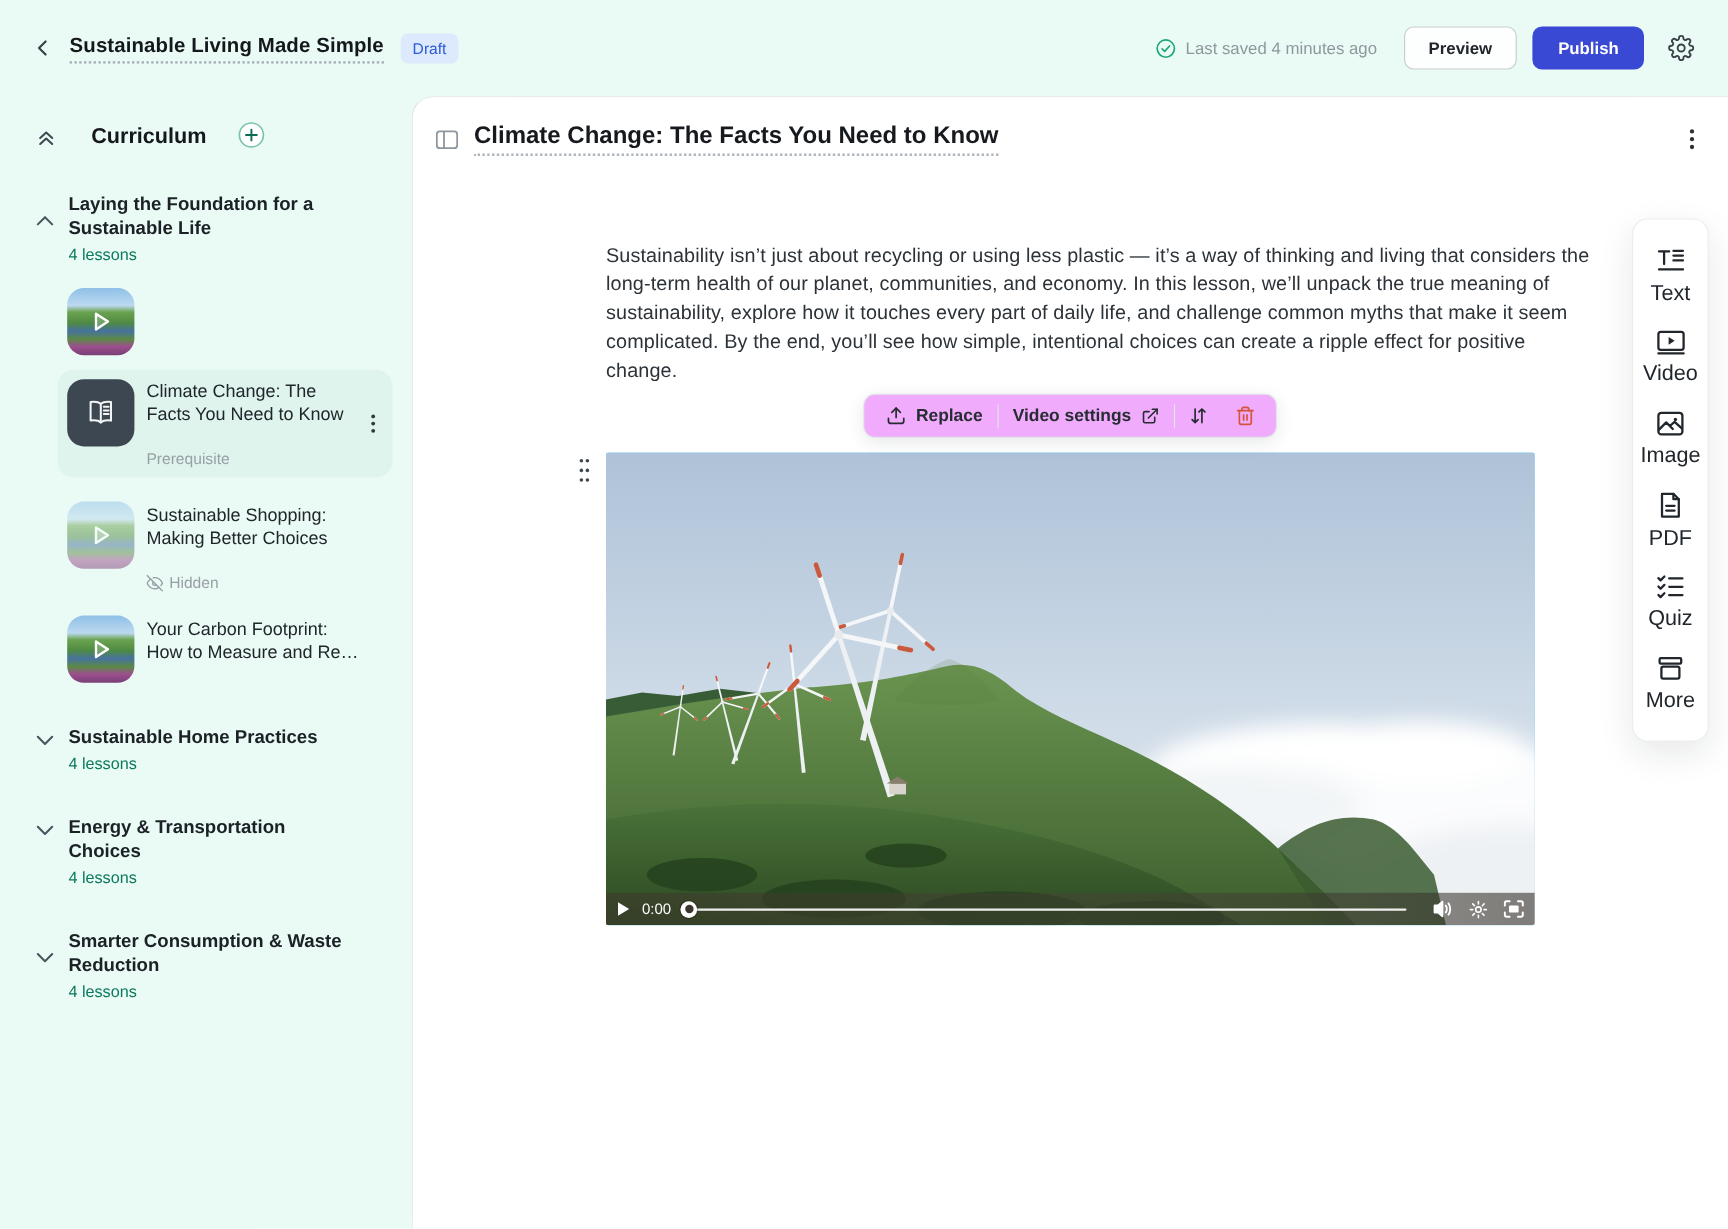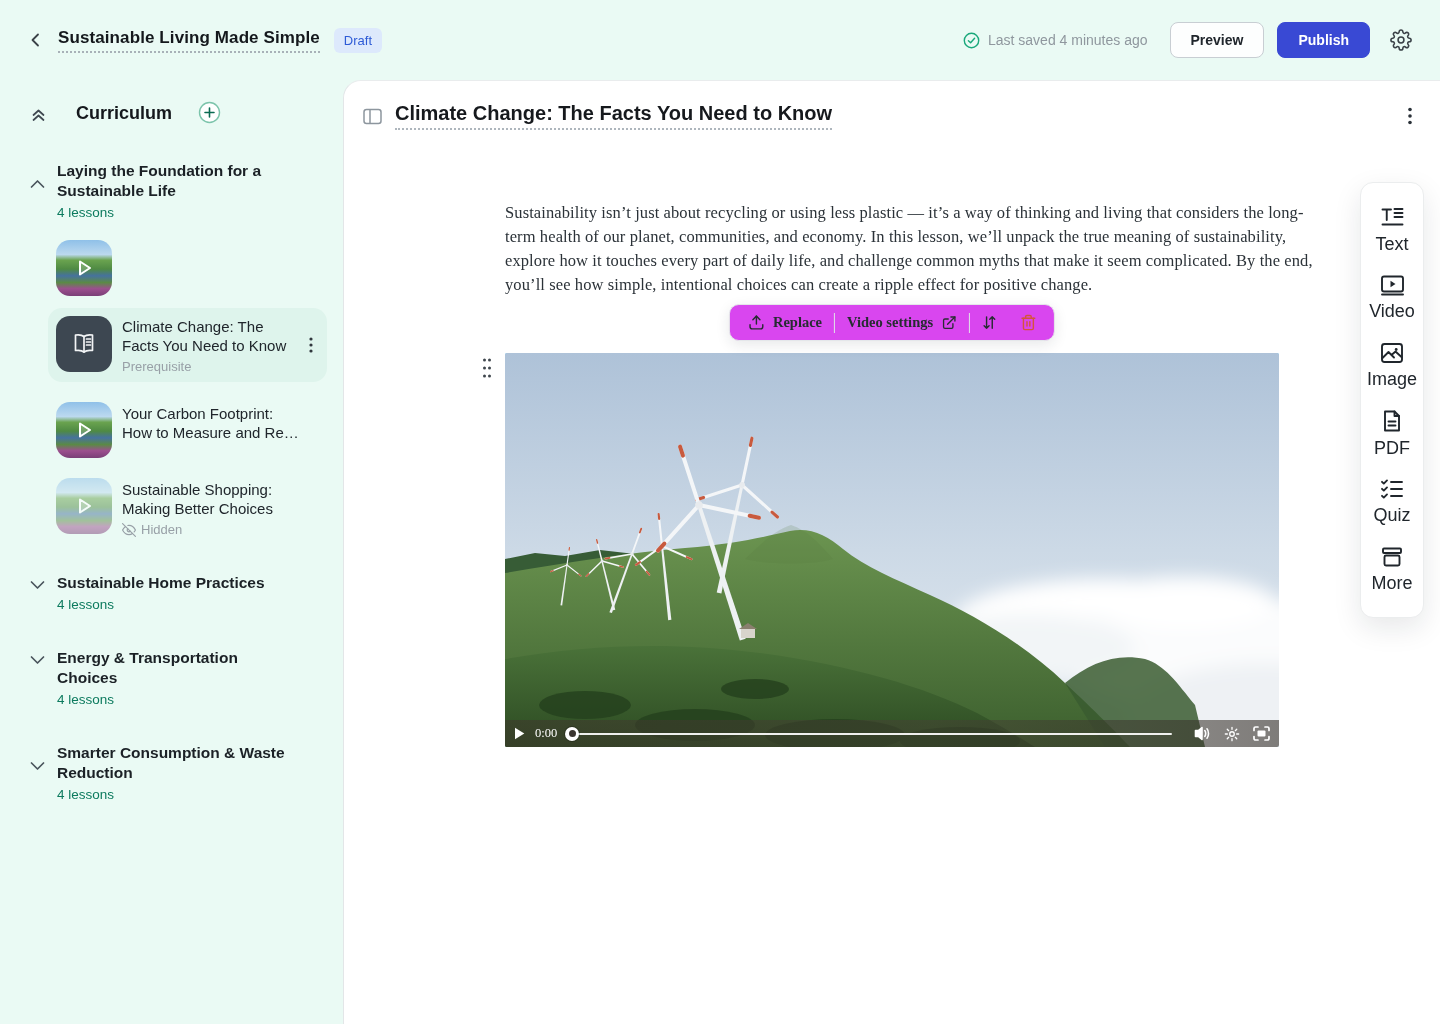--- a/index.html
+++ b/index.html
@@ -59,46 +59,46 @@
   .thumb.dimmed { opacity:.5; }
   .thumb .play-ov { position:absolute; inset:0; display:flex; align-items:center; justify-content:center; }
   .icon-tile {
     width:56px; height:56px; border-radius:14px; flex:0 0 56px;
     background:#3d4751; display:flex; align-items:center; justify-content:center;
   }
   .lesson-text { padding-top:9px; }
   .lesson.selected .lesson-text { padding-top:1px; }
   .lesson:nth-child(3) .lesson-text, .lesson:nth-child(4) .lesson-text { padding-top:2px; }
   .lesson-title { font-size:15px; line-height:19px; color:#20262c; max-width:180px; }
-  .lesson-sub { font-size:13px; color:#98a0a7; margin-top:4px; }
+  .lesson-sub { font-size:13px; color:#98a0a7; margin-top:20px; }
   .lesson-sub.with-icon { display:flex; align-items:center; gap:5px; }
   .kebab-sm { position:absolute; right:10px; top:50%; transform:translateY(-50%); cursor:pointer; padding:4px; }
 
   
   .main {
     position:absolute; top:80px; left:343px; right:0; bottom:0;
     background:#fff; border-top-left-radius:18px;
     border-left:1px solid #e3e6e8; border-top:1px solid #e9eced;
   }
   .main-header { display:flex; align-items:center; padding:21px 24px 0 19px; }
   .panel-toggle { cursor:pointer; display:flex; }
   .lesson-heading {
     margin-left:13px; font-size:20px; font-weight:700; color:#16191d;
     border-bottom:2px dotted #aeb6bd; padding-bottom:3px;
   }
   .header-spacer { flex:1; }
   .kebab-lg { cursor:pointer; padding:4px; }
 
-  .content-col { position:absolute; left:161px; top:120px; width:821px;font-family:Liberation Serif, serif; }
+  .content-col { position:absolute; left:161px; top:120px; width:821px; }
   .lesson-paragraph { font-size:16.5px; line-height:24px; color:#2b3238; letter-spacing:.1px; }
 
   .video-wrap { position:relative; margin-top:56px; width:774px; height:394px; }
   .float-toolbar {
     position:absolute; top:-49px; left:50%; transform:translateX(-50%);
-    background:#d946ef; border:1px solid #e4e7ea; border-radius:10px;
+    background:#f0abfc; border:1px solid #e4e7ea; border-radius:10px;
     box-shadow:0 4px 14px rgba(25,35,45,.10);
     display:flex; align-items:center; height:37px; padding:0 6px; z-index:5; white-space:nowrap;
   }
   .tb-item { display:flex; align-items:center; gap:8px; padding:0 12px; font-size:14.5px; font-weight:600; color:#262c31; cursor:pointer; }
   .tb-div { width:1px; height:20px; background:#e1e4e7; }
   .tb-icon-only { padding:0 11px; display:flex; align-items:center; cursor:pointer; }
 
   .drag-handle { position:absolute; left:-23px; top:4px; cursor:grab; }
 
   .video-frame { width:774px; height:394px; border-radius:2px; overflow:hidden; position:relative; background:#7dd3fc; }
@@ -223,35 +223,20 @@
         <div class="lesson-title">Climate Change: The Facts You Need to Know</div>
         <div class="lesson-sub">Prerequisite</div>
       </div>
       <span class="kebab-sm">
         <svg width="4" height="16" viewBox="0 0 4 16">
             <circle cx="2" cy="2" r="1.6" fill="#30373d"></circle>
             <circle cx="2" cy="8" r="1.6" fill="#30373d"></circle>
             <circle cx="2" cy="14" r="1.6" fill="#30373d"></circle>
           </svg>
       </span>
-    </div>
-
-    <div class="lesson">
-      <div class="thumb">
-        <div class="play-ov">
-            <span>
-          <svg width="22" height="22" viewBox="0 0 22 22">
-                <path d="M7 4.5 L17 11 L7 17.5 Z" fill="rgba(255,255,255,.2)" stroke="#fff" stroke-width="2" stroke-linejoin="round"></path>
-              </svg>
-        </span>
-          </div>
-      </div>
-      <div class="lesson-text">
-        <div class="lesson-title">Your Carbon Footprint: How to Measure and Re…</div>
-      </div>
     </div>
 
     <div class="lesson">
       <div class="thumb dimmed">
         <div class="play-ov">
             <span>
           <svg width="22" height="22" viewBox="0 0 22 22">
                 <path d="M7 4.5 L17 11 L7 17.5 Z" fill="rgba(255,255,255,.25)" stroke="#fff" stroke-width="2" stroke-linejoin="round"></path>
               </svg>
         </span>
@@ -263,20 +248,35 @@
           <span>
             <svg width="14" height="14" viewBox="0 0 24 24" fill="none" stroke="#98a0a7" stroke-width="2" stroke-linecap="round" stroke-linejoin="round">
                 <path d="M17.94 17.94A10.07 10.07 0 0 1 12 20c-7 0-11-8-11-8a18.45 18.45 0 0 1 5.06-5.94"></path>
                 <path d="M9.9 4.24A9.12 9.12 0 0 1 12 4c7 0 11 8 11 8a18.5 18.5 0 0 1-2.16 3.19"></path>
                 <path d="M14.12 14.12a3 3 0 1 1-4.24-4.24"></path>
                 <line x1="1" y1="1" x2="23" y2="23"></line>
               </svg>
           </span>
           <span>Hidden</span>
         </div>
+      </div>
+    </div>
+
+    <div class="lesson">
+      <div class="thumb">
+        <div class="play-ov">
+            <span>
+          <svg width="22" height="22" viewBox="0 0 22 22">
+                <path d="M7 4.5 L17 11 L7 17.5 Z" fill="rgba(255,255,255,.2)" stroke="#fff" stroke-width="2" stroke-linejoin="round"></path>
+              </svg>
+        </span>
+          </div>
+      </div>
+      <div class="lesson-text">
+        <div class="lesson-title">Your Carbon Footprint: How to Measure and Re…</div>
       </div>
     </div>
   </div>
 
   <div class="section sec-rest">
     <span class="sec-chev" style="top:7px">
       <svg width="15" height="10" viewBox="0 0 15 10" fill="none" stroke="#4a545c" stroke-width="1.7" stroke-linecap="round" stroke-linejoin="round">
           <path d="M1.5 2 L7.5 8 L13.5 2"></path>
         </svg>
     </span>

